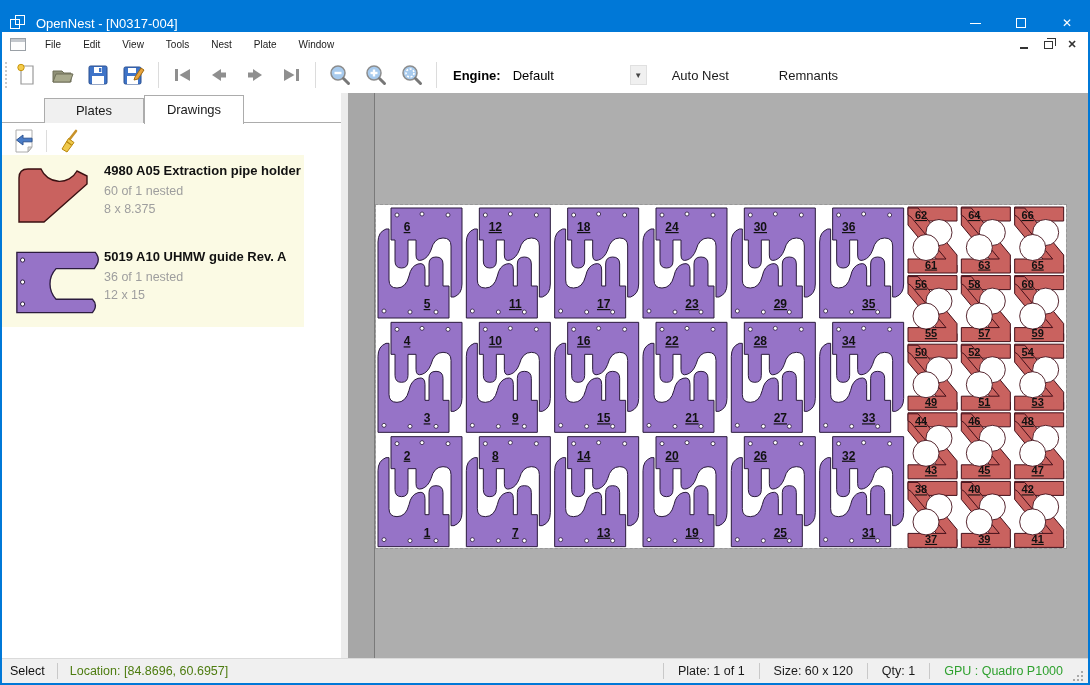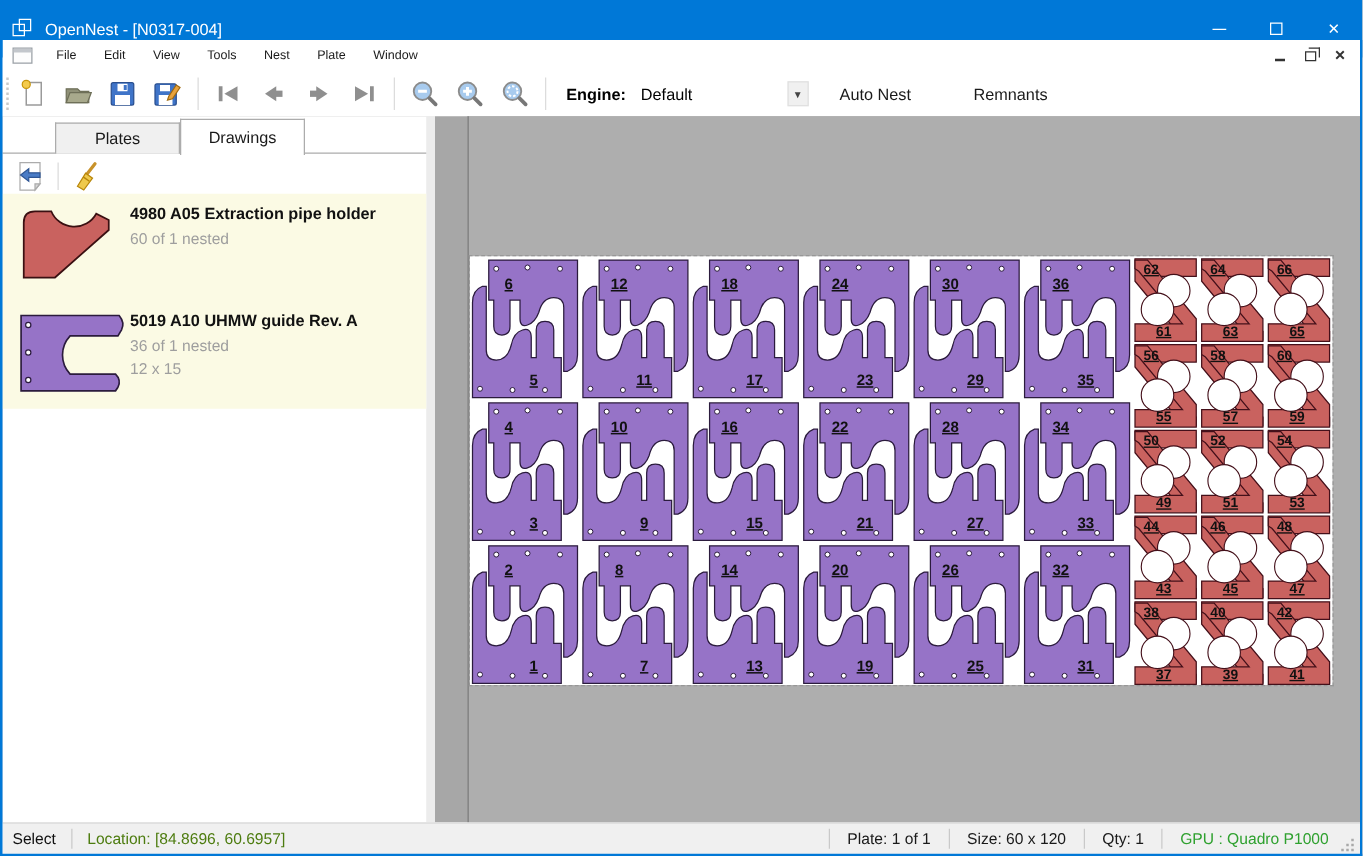--- a/index.html
+++ b/index.html
@@ -44,21 +44,21 @@
   #content-bg { position:absolute; left:2px; top:93px; width:1086px; height:565px; background:#A7A7A7; }
 
   
   #left-panel { position:absolute; left:2px; top:93px; width:346px; height:565px; background:#fff; border-right:7px solid #ECECEC; }
   #tabs-row { position:absolute; left:0; top:2px; width:100%; height:28px; border-bottom:1px solid #ACACAC; }
   .tab { position:absolute; top:3px; height:25px; width:100px; background:#F0F0F0; border:1px solid #ACACAC; border-bottom:none; text-align:center; font-size:13px; line-height:24px; color:#1a1a1a;margin-left:40px; }
   .tab.active { top:0; height:29px; background:#fff; line-height:28px; z-index:2; }
   #panel-toolbar { position:absolute; left:0; top:33px; height:30px; width:100%; display:flex; align-items:center; }
   .panel-btn { width:30px; height:28px; display:flex; align-items:center; justify-content:center; margin-left:8px; }
   .panel-sep { width:1px; height:22px; background:#dcdcdc; margin-left:6px; }
-  #drawing-list { position:absolute; left:0; top:62px; width:339px; height:172px; background:#FBFAE4; }
+  #drawing-list { position:absolute; left:0; top:62px; width:302px; height:172px; background:#FBFAE4; }
   .drawing-item { position:absolute; left:0; width:100%; height:86px; }
   .thumb { position:absolute; left:12px; top:8px; }
   .item-text { position:absolute; left:102px; top:8px; }
   .item-title { font-size:13px; font-weight:bold; color:#111; margin-bottom:4px; }
   .item-line { font-size:12.5px; color:#9E9E9E; line-height:18px; }
 
   
   #canvas { position:absolute; left:374px; top:93px; width:714px; height:565px; background:#AEAEAE; border-left:1px solid #7A7A7A; }
   #plate { position:absolute; left:1px; top:112px; width:690px; height:343px; background:#fff; outline:1px dashed #979797; }
   .pnum { font:bold 12px "Liberation Sans", sans-serif; fill:#111; text-decoration:underline; }
@@ -244,20 +244,21 @@
     </div>
 
     <div id="drawing-list">
       <div class="drawing-item" style="top:0;">
         <svg class="thumb" width="80" height="64" viewBox="0 0 80 62">
           <path d="M5,58 V14 Q5,5 14,5 H27 A20,20 0 0 0 63,7 L73,12 V20 L30,58 Z" fill="#C9625F" stroke="#3A1012" stroke-width="1.4"></path>
         </svg>
         <div class="item-text">
           <div class="item-title">4980 A05 Extraction pipe holder</div>
           <div class="item-line">60 of 1 nested</div>
+          <div class="item-line">8 x 8.375</div>
         </div>
       </div>
       <div class="drawing-item" style="top:86px;">
         <svg class="thumb" width="88" height="68" viewBox="0 0 92 70">
           <path d="M3,3 H85 Q90,9 87,15 L84,20 H44 A25,24 0 0 0 44,52 H82 Q87,57 84,63 L82,66 H3 Z" fill="#9673C7" stroke="#2B1B3D" stroke-width="1.4"></path>
           <circle cx="9" cy="11" r="2.2" fill="#fff" stroke="#2B1B3D"></circle>
           <circle cx="9" cy="34" r="2.2" fill="#fff" stroke="#2B1B3D"></circle>
           <circle cx="9" cy="57" r="2.2" fill="#fff" stroke="#2B1B3D"></circle>
         </svg>
         <div class="item-text">

